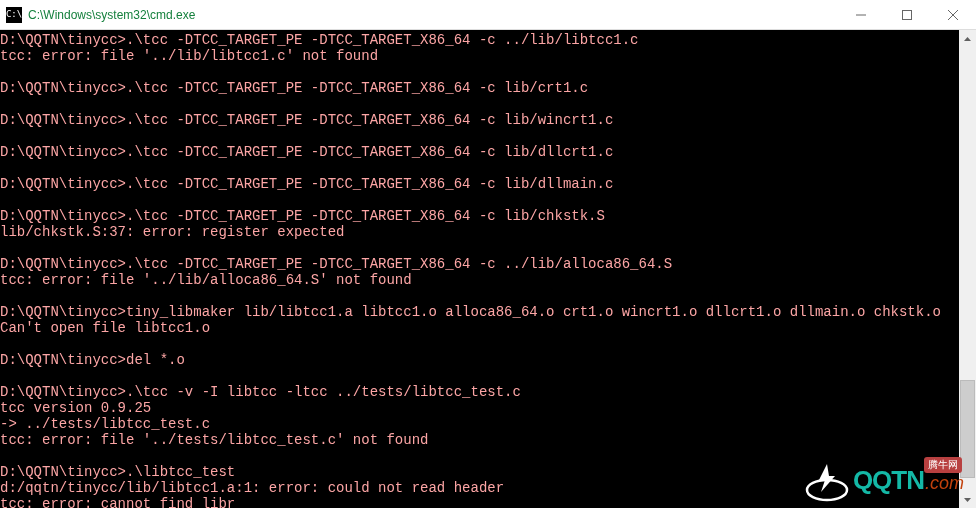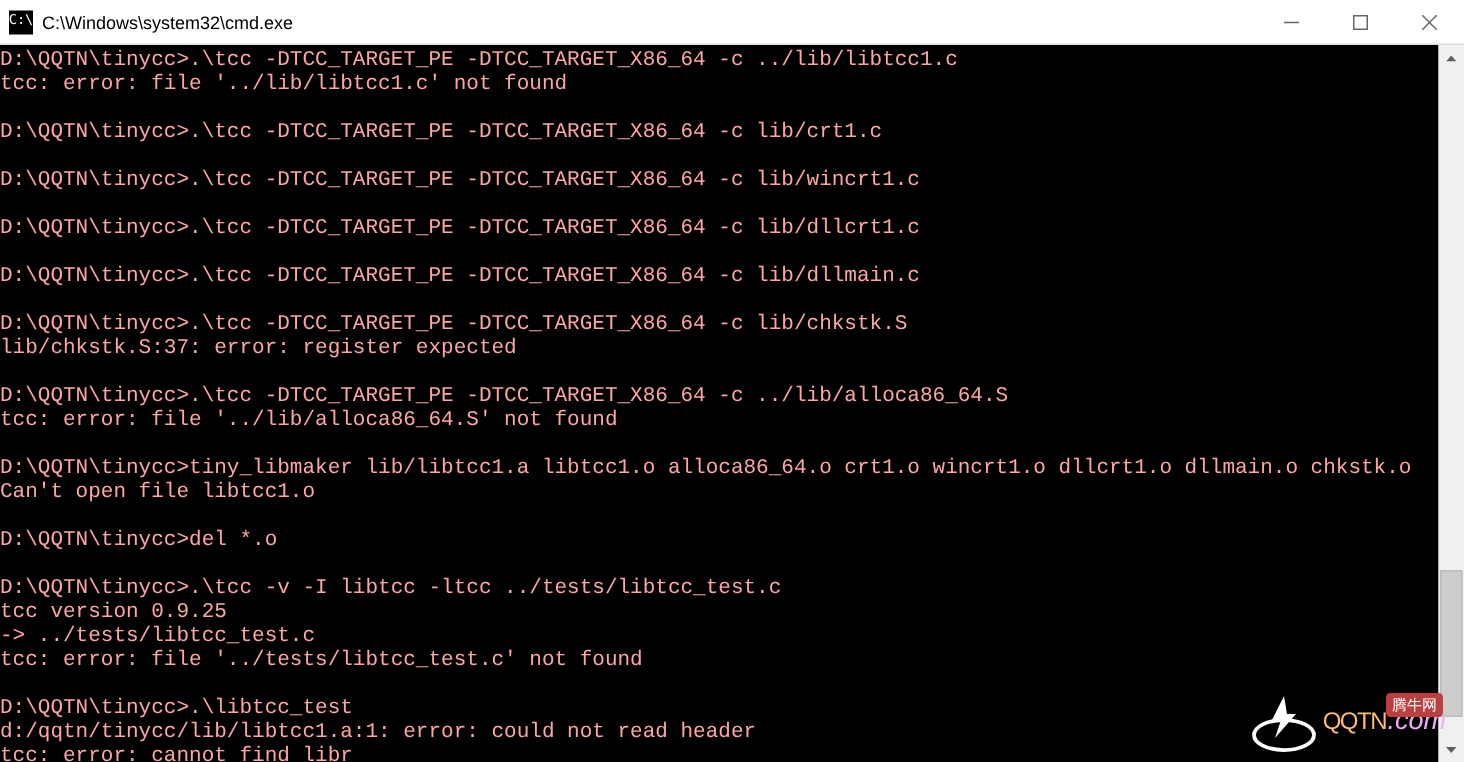--- a/index.html
+++ b/index.html
@@ -33,21 +33,21 @@
       margin-right: 6px;
     }
     .titlebar-icon-inner {
       color: #fff;
       font-size: 9px;
       font-family: monospace;
       line-height: 1;
     }
     .titlebar-text {
       font-size: 12px;
-      color: #000000;
+      color: #15803d;
       flex: 1;
     }
     .window-controls {
       display: flex;
       height: 100%;
     }
     .window-btn {
       width: 46px;
       height: 100%;
       display: flex;
@@ -119,28 +119,28 @@
       pointer-events: none;
     }
     .watermark-logo {
       width: 44px;
       height: 44px;
       position: relative;
       margin-right: 4px;
     }
     .watermark-text {
       font-family: Arial, sans-serif;
-      font-weight: normal;
-      font-size: 16px;
+      font-weight: bold;
+      font-size: 26px;
       letter-spacing: -1px;
-      color: #fdba74;
+      color: #14b8a6;
     }
     .watermark-sub {
       font-size: 18px;
-      color: #f0abfc;
+      color: #c2410c;
       font-style: italic;
       margin-left: 1px;
     }
     .watermark-badge {
       position: absolute;
       right: 2px;
       top: -8px;
       background: #b84040;
       color: #fff;
       font-size: 10px;

